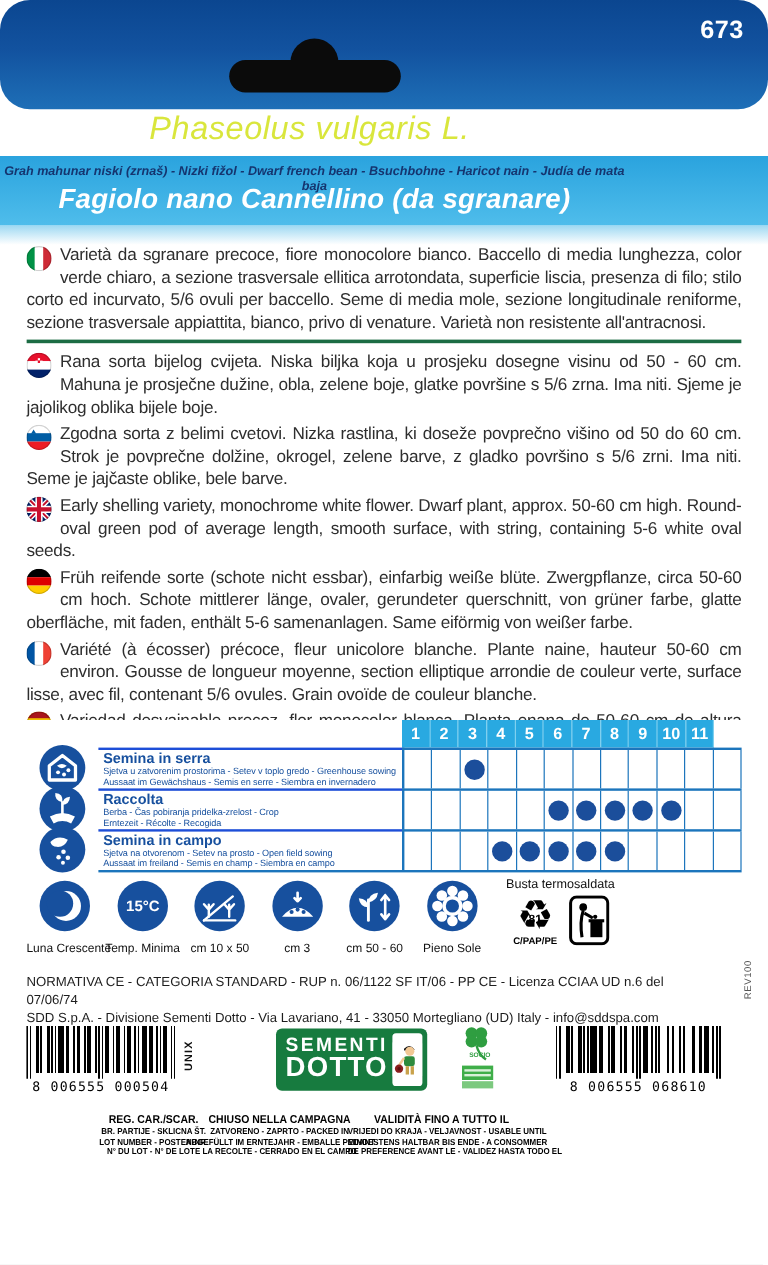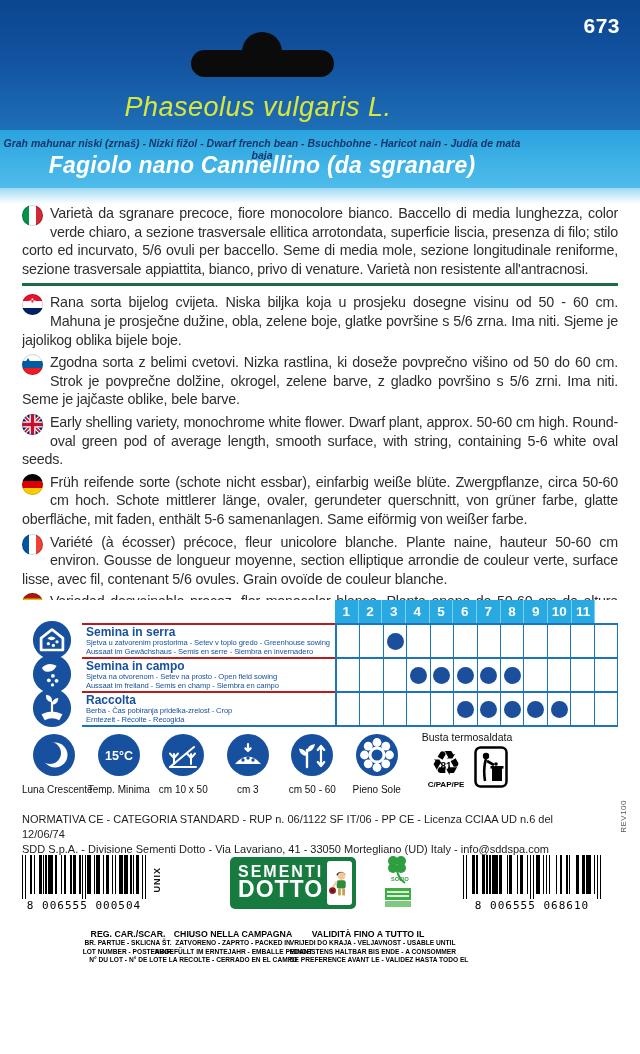--- a/index.html
+++ b/index.html
@@ -1,20 +1,20 @@
 <!DOCTYPE html>
 <html><head>
 <meta charset="utf-8">
 <style>
   html,body{margin:0;padding:0;background:#e9e9e9;}
   .packet{position:relative;width:640px;height:1054px;background:#ffffff;overflow:hidden;
           font-family:"Liberation Sans",sans-serif;color:#2b2b2b;}
   
-  .header-top{position:absolute;left:0;top:0;width:640px;height:130px;
-              background:linear-gradient(180deg,#0b4690 0%,#12529f 45%,#1e6fb7 100%);}
+  .header-top{position:absolute;left:0;top:0;width:640px;height:91px;
+              background:linear-gradient(180deg,#0b4690 0%,#12529f 45%,#1e6fb7 100%);border-radius:25px;}
   .page-code{position:absolute;right:20px;top:14px;font-size:21px;font-weight:bold;color:#fff;letter-spacing:.5px;}
   .hang-tab{position:absolute;left:190px;top:30px;}
   .species{position:absolute;left:0;top:92px;width:516px;text-align:center;
            font-size:27px;font-style:italic;font-weight:normal;color:#d9e63c;letter-spacing:.5px;}
   .header-band{position:absolute;left:0;top:130px;width:640px;height:58px;
                background:linear-gradient(180deg,#2aa3de 0%,#3badе5 50%,#4fbdeb 100%);
                background:linear-gradient(180deg,#2aa3de 0%,#4fbdeb 100%);font-style:italic;}
   .common-names{position:absolute;left:0;top:7px;width:524px;text-align:center;
                 font-size:10.5px;font-weight:bold;color:#15356f;}
   .variety-title{position:absolute;left:0;top:22px;width:524px;text-align:center;
@@ -27,21 +27,21 @@
   .flag{float:left;margin:1px 7px 0 0;width:21px;height:21px;}
   .divider{border:0;border-top:3px solid #1c6c44;margin:5px 0 7px 0;}
   
   .cal{position:absolute;left:22px;top:600px;width:596px;}
   .cal-head{display:flex;margin-left:313px;width:283px;height:23px;}
   .cal-head .m{flex:1;background:#29a9e1;color:#fff;font-weight:bold;font-size:13.5px;
                display:flex;align-items:center;justify-content:center;border-right:1px solid #7fd0ef;}
   .cal-head .m:last-child{border-right:none;margin-top:25px;}
   .cal-row{display:flex;height:34px;}
   .row-icon{width:60px;display:flex;align-items:center;justify-content:center;}
-  .row-label{width:253px;border-top:2px solid #b91c1c;padding:1px 0 0 4px;box-sizing:border-box;color:#17509e;}
+  .row-label{width:253px;border-top:2px solid #1d4ed8;padding:1px 0 0 4px;box-sizing:border-box;color:#17509e;}
   .row-title{font-size:12px;font-weight:bold;line-height:13px;}
   .row-sub{font-size:7.6px;line-height:8.6px;letter-spacing:-.1px;}
   .row-months{width:283px;display:flex;border-top:2px solid #1c75bc;border-left:2px solid #1c75bc;box-sizing:border-box;}
   .cell{flex:1;border-right:1.5px solid #1c75bc;position:relative;}
   .dot{position:absolute;left:0;right:0;top:0;bottom:0;margin:auto;width:17px;height:17px;border-radius:50%;background:#1b4e9b;}
   .cal-bottom{margin-left:60px;width:536px;border-top:2px solid #1c75bc;}
   
   .care{position:absolute;left:22px;top:733px;display:flex;}
   .care-item{width:64.5px;text-align:center;}
   .care-label{font-size:10px;color:#111;margin-top:3px;white-space:nowrap;}
@@ -254,20 +254,60 @@
             <div class="cell"></div>
             <div class="cell"></div>
             <div class="cell"></div>
             <div class="cell"></div>
           </div>
         </div>
         <div class="cal-row">
           <div class="row-icon">
             <svg width="40" height="40" viewBox="0 0 44 44">
               <circle cx="22" cy="22" r="21" fill="#17509e"></circle>
+              <path d="M10.5 29 q11.5 -6.5 23 0 l-3.5 6.5 q-8 -4.5 -16 0 z" fill="#fff"></path>
+              <path d="M22 27 V15" stroke="#fff" stroke-width="2.4"></path>
+              <path d="M22 16 q-7.5 -1.5 -6.5 -8.5 q7.5 .5 6.5 8.5" fill="#fff"></path>
+              <path d="M22 18.5 q6.5 -.5 7 -7.5 q-7 .5 -7 7.5" fill="#fff"></path>
+            </svg>
+          </div>
+          <div class="row-label">
+            <div class="row-title">Raccolta</div>
+            <div class="row-sub">Berba - Čas pobiranja pridelka-zrelost - Crop</div>
+            <div class="row-sub">Erntezeit - Récolte - Recogida</div>
+          </div>
+          <div class="row-months">
+            <div class="cell"></div>
+            <div class="cell"></div>
+            <div class="cell"></div>
+            <div class="cell"></div>
+            <div class="cell"></div>
+            <div class="cell">
+              <div class="dot"></div>
+            </div>
+            <div class="cell">
+              <div class="dot"></div>
+            </div>
+            <div class="cell">
+              <div class="dot"></div>
+            </div>
+            <div class="cell">
+              <div class="dot"></div>
+            </div>
+            <div class="cell">
+              <div class="dot"></div>
+            </div>
+            <div class="cell"></div>
+            <div class="cell"></div>
+          </div>
+        </div>
+        <div class="cal-row">
+          <div class="row-icon">
+            <svg width="40" height="40" viewBox="0 0 44 44">
+              <circle cx="22" cy="22" r="21" fill="#17509e"></circle>
               <path d="M11 15 q7 -7 16 -2 q-3 7 -10 6.5 q-5 -.5 -6 -4.5" fill="#fff"></path>
               <circle cx="23" cy="24" r="2.1" fill="#fff"></circle>
               <circle cx="18.5" cy="29" r="2.1" fill="#fff"></circle>
               <circle cx="27" cy="29.5" r="2.1" fill="#fff"></circle>
               <circle cx="22.5" cy="34" r="1.8" fill="#fff"></circle>
             </svg>
           </div>
           <div class="row-label">
             <div class="row-title">Semina in campo</div>
             <div class="row-sub">Sjetva na otvorenom - Setev na prosto - Open field sowing</div>
@@ -287,60 +327,20 @@
               <div class="dot"></div>
             </div>
             <div class="cell">
               <div class="dot"></div>
             </div>
             <div class="cell">
               <div class="dot"></div>
             </div>
             <div class="cell"></div>
             <div class="cell"></div>
-            <div class="cell"></div>
-            <div class="cell"></div>
-          </div>
-        </div>
-        <div class="cal-row">
-          <div class="row-icon">
-            <svg width="40" height="40" viewBox="0 0 44 44">
-              <circle cx="22" cy="22" r="21" fill="#17509e"></circle>
-              <path d="M10.5 29 q11.5 -6.5 23 0 l-3.5 6.5 q-8 -4.5 -16 0 z" fill="#fff"></path>
-              <path d="M22 27 V15" stroke="#fff" stroke-width="2.4"></path>
-              <path d="M22 16 q-7.5 -1.5 -6.5 -8.5 q7.5 .5 6.5 8.5" fill="#fff"></path>
-              <path d="M22 18.5 q6.5 -.5 7 -7.5 q-7 .5 -7 7.5" fill="#fff"></path>
-            </svg>
-          </div>
-          <div class="row-label">
-            <div class="row-title">Raccolta</div>
-            <div class="row-sub">Berba - Čas pobiranja pridelka-zrelost - Crop</div>
-            <div class="row-sub">Erntezeit - Récolte - Recogida</div>
-          </div>
-          <div class="row-months">
-            <div class="cell"></div>
-            <div class="cell"></div>
-            <div class="cell"></div>
-            <div class="cell"></div>
-            <div class="cell"></div>
-            <div class="cell">
-              <div class="dot"></div>
-            </div>
-            <div class="cell">
-              <div class="dot"></div>
-            </div>
-            <div class="cell">
-              <div class="dot"></div>
-            </div>
-            <div class="cell">
-              <div class="dot"></div>
-            </div>
-            <div class="cell">
-              <div class="dot"></div>
-            </div>
             <div class="cell"></div>
             <div class="cell"></div>
           </div>
         </div>
       </div>
     <div class="cal-bottom"></div>
   </div>
 
   <div class="care">
       <div class="care-item">
@@ -427,21 +427,21 @@
         <path d="M12 13 q-3 9 -1 22" stroke="#000" stroke-width="2.6" fill="none"></path>
         <path d="M13 15 l7 4" stroke="#000" stroke-width="2.6" fill="none"></path>
         <circle cx="22" cy="18" r="1.8" fill="#000"></circle>
         <rect x="18" y="22" width="10" height="13" fill="#000"></rect>
         <rect x="16.5" y="20" width="13" height="2.6" fill="#000"></rect>
       </svg>
     </div>
   </div>
 
   <div class="legal">
-    <div>NORMATIVA CE - CATEGORIA STANDARD - RUP n. 06/1122 SF IT/06 - PP CE - Licenza CCIAA UD n.6 del 12/06/74</div>
+    <div>NORMATIVA CE - CATEGORIA STANDARD - RUP n. 06/1122 SF IT/06 - PP CE - Licenza CCIAA UD n.6 del 07/06/74</div>
     <div>SDD S.p.A. - Divisione Sementi Dotto - Via Lavariano, 41 - 33050 Mortegliano (UD) Italy - info@sddspa.com</div>
   </div>
   <div class="rev">REV100</div>
 
   <div class="bars-row">
     <div class="barcode bc-left">
       <svg id="bc-left-svg" width="124" height="44" viewBox="0 0 95 34" preserveAspectRatio="none" shape-rendering="crispEdges">
           <rect x="0" y="0" width="1" height="34" fill="#000"></rect>
           <rect x="2" y="0" width="1" height="34" fill="#000"></rect>
           <rect x="6" y="0" width="1" height="30" fill="#000"></rect>

